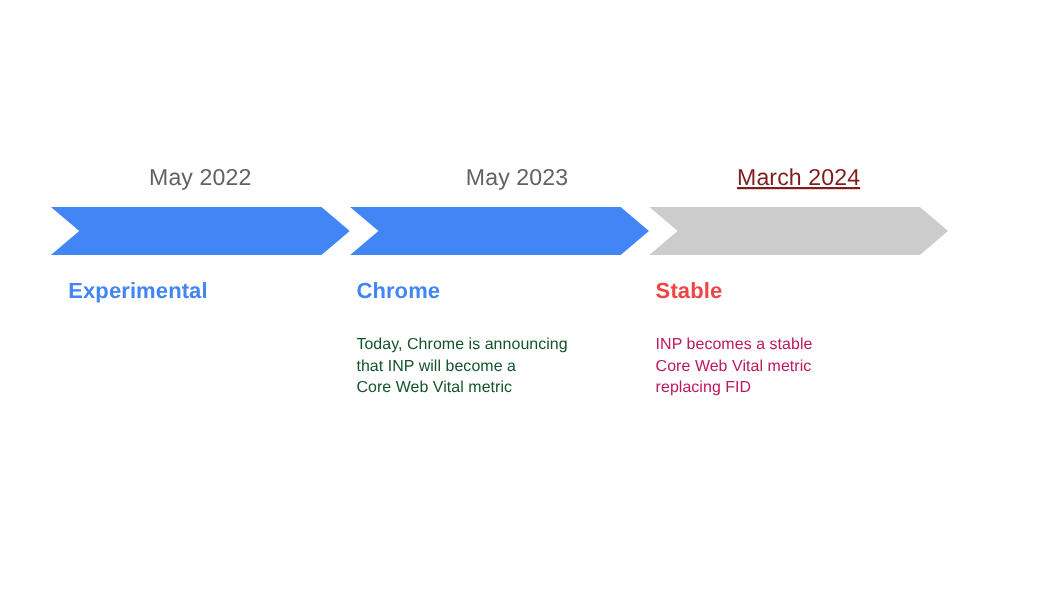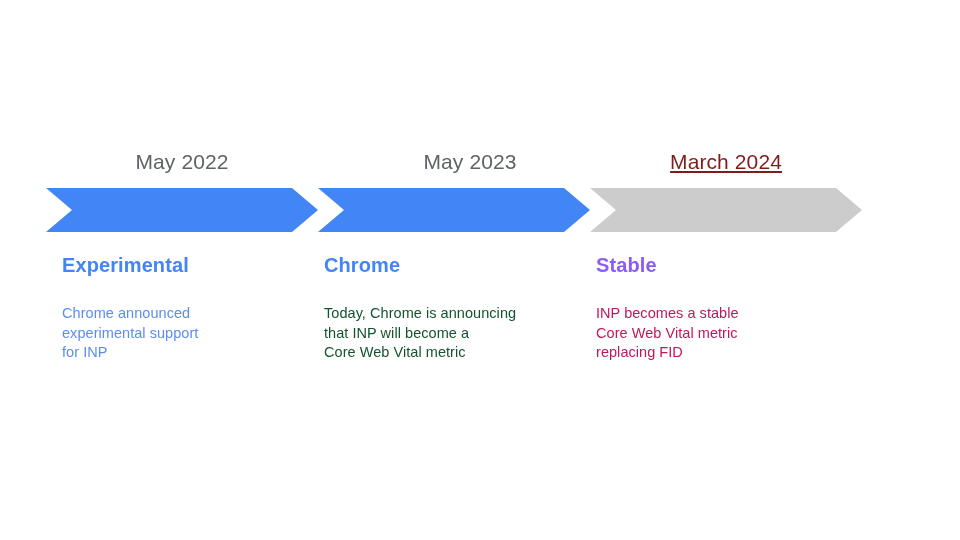--- a/index.html
+++ b/index.html
@@ -107,32 +107,29 @@
   </div>
 
   <div class="arrow-band">
     <div class="chevron c0" style="background: rgb(66, 133, 244);"></div>
     <div class="chevron c1" style="background: rgb(66, 133, 244);"></div>
     <div class="chevron c2" style="background: rgb(204, 204, 204);"></div>
   </div>
 
   <div class="stage-col s0">
     <p class="stage-title" style="color: rgb(66, 133, 244);">Experimental</p>
-    <p class="stage-desc" style="color: rgb(91, 141, 239);">Chrome announced
-experimental support
-for INP</p>
   </div>
 
   <div class="stage-col s1">
     <p class="stage-title" style="color: rgb(66, 133, 244);">Chrome</p>
     <p class="stage-desc" style="color: #14532d;">Today, Chrome is announcing
 that INP will become a
 Core Web Vital metric</p>
   </div>
 
   <div class="stage-col s2">
-    <p class="stage-title" style="color: #8b5cf6;">Stable</p>
+    <p class="stage-title" style="color: #ef4444;">Stable</p>
     <p class="stage-desc" style="color: #be185d;">INP becomes a stable
 Core Web Vital metric
 replacing FID</p>
   </div>
 
 </div>
 
 </body></html>

